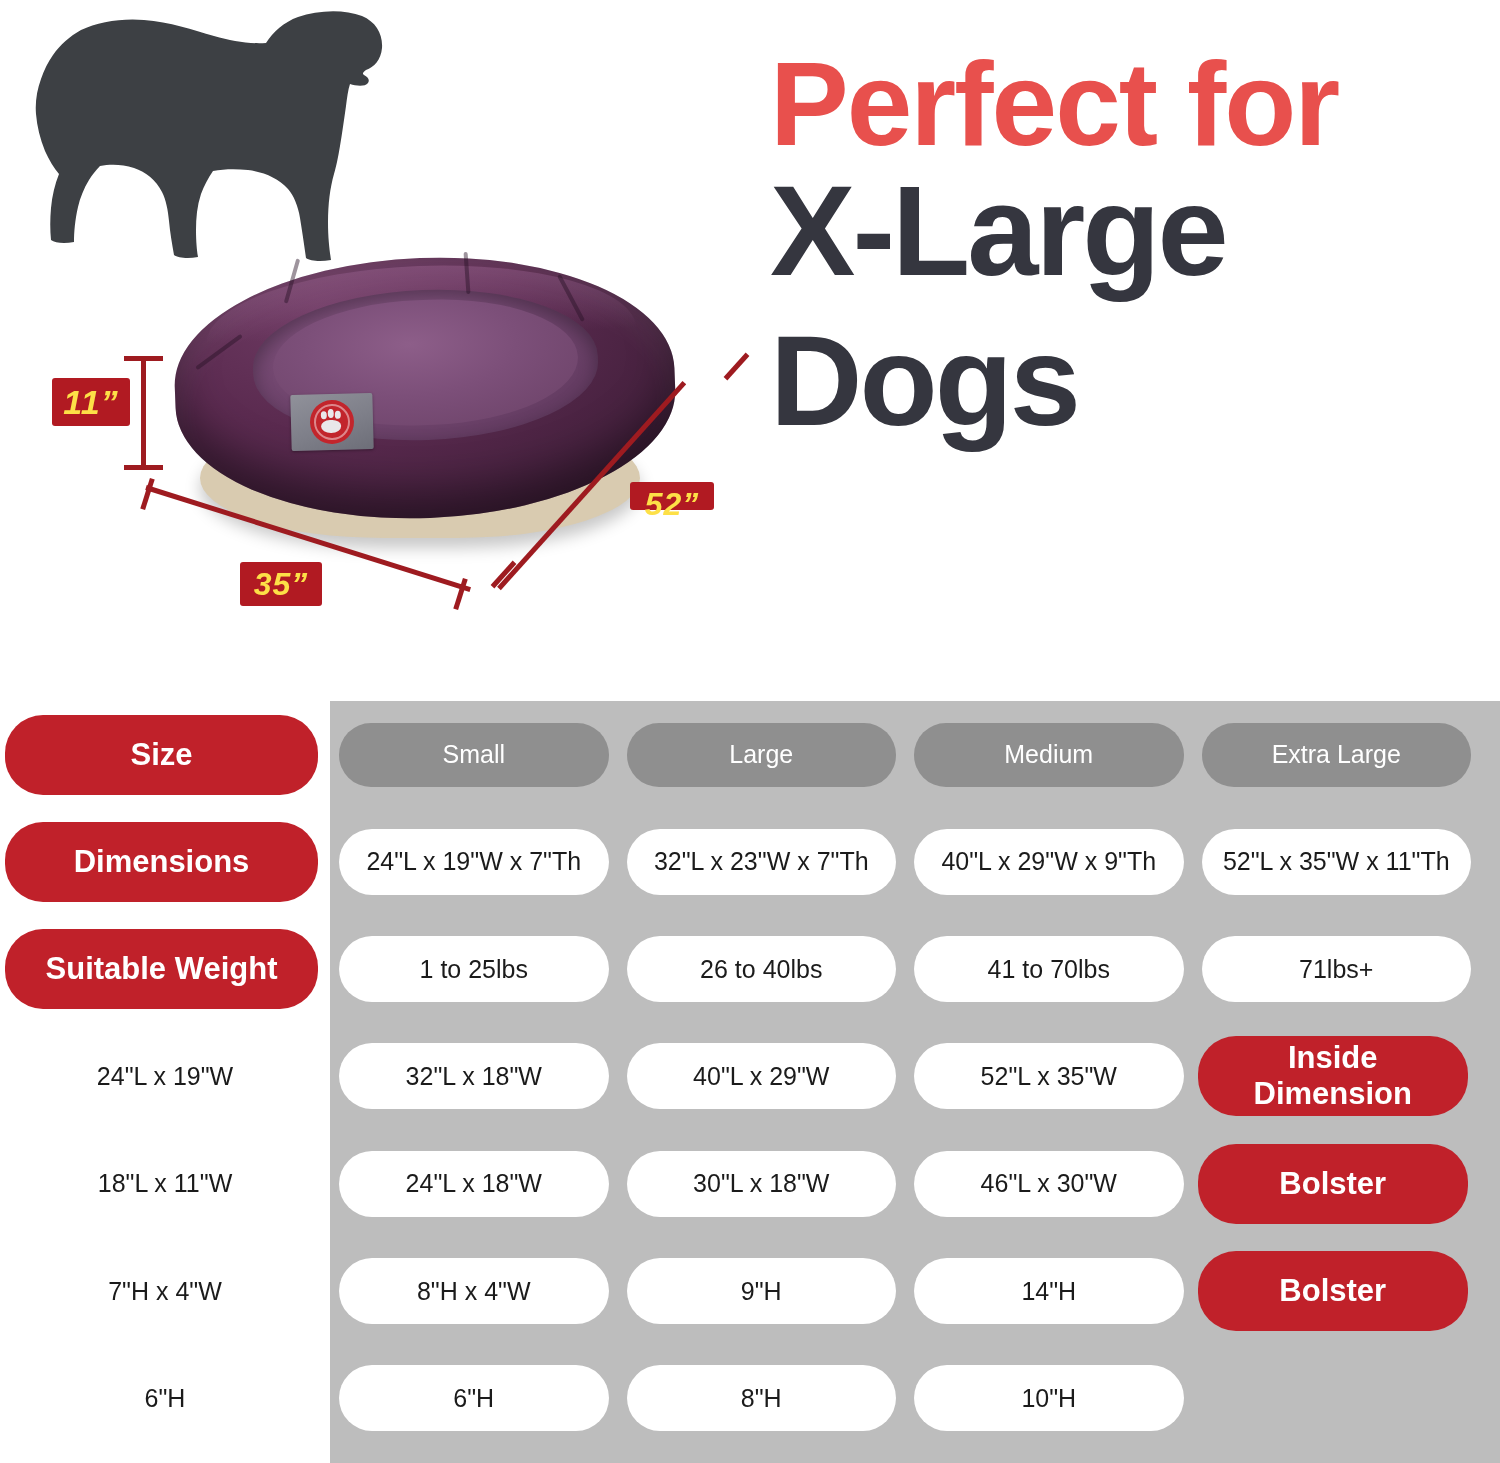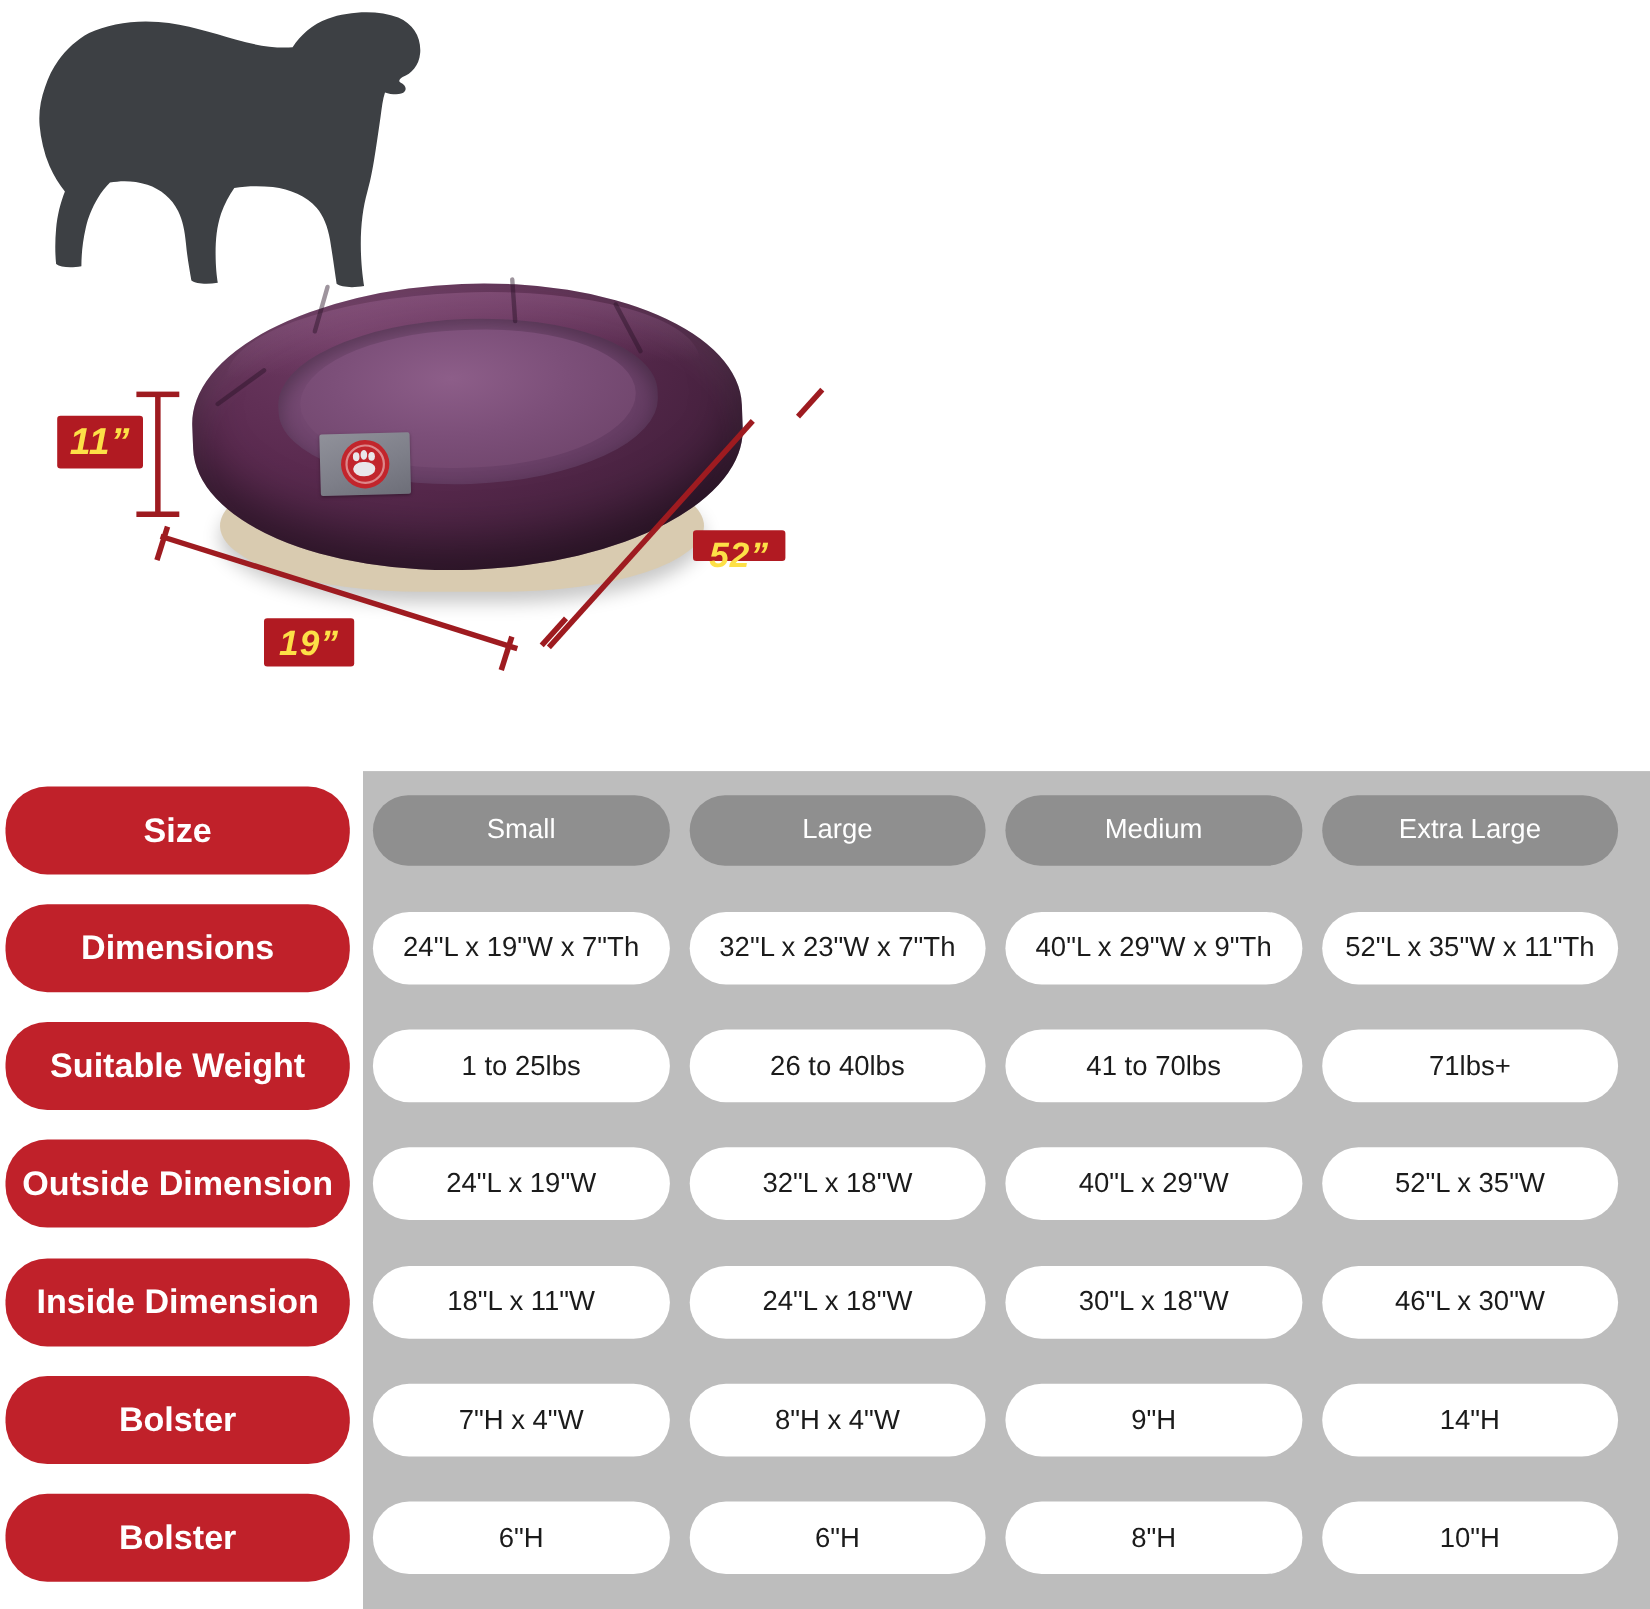--- a/index.html
+++ b/index.html
@@ -324,23 +324,28 @@
 
     <div class="dim-line" id="d35-line"></div>
     <div class="dim-tick" id="d35-tk-a"></div>
     <div class="dim-tick" id="d35-tk-b"></div>
 
     <div class="dim-line" id="d52-line"></div>
     <div class="dim-tick" id="d52-tk-a"></div>
     <div class="dim-tick" id="d52-tk-b"></div>
 
     <div class="dim-label" id="label-11">11”</div>
-    <div class="dim-label" id="label-35">19”</div>
+    <div class="dim-label" id="label-35">35”</div>
     <div class="dim-label" id="label-52">52”</div>
 
+    <div id="headline">
+      <div class="l1">Perfect for</div>
+      <div class="l2">X-Large</div>
+      <div class="l3">Dogs</div>
+    </div>
   </div>
 
   <div id="spec">
     <div id="spec-panel"></div>
 
     <div id="spec-grid">
 
       <div class="cell rowlabel-cell">
         <div class="pill rowlabel">Size</div>
       </div>
@@ -382,23 +387,20 @@
       <div class="cell">
         <div class="pill value">26 to 40lbs</div>
       </div>
       <div class="cell">
         <div class="pill value">41 to 70lbs</div>
       </div>
       <div class="cell">
         <div class="pill value">71lbs+</div>
       </div>
 
-      <div class="cell rowlabel-cell">
-        <div class="pill rowlabel">Outside Dimension</div>
-      </div>
       <div class="cell">
         <div class="pill value">24"L x 19"W</div>
       </div>
       <div class="cell">
         <div class="pill value">32"L x 18"W</div>
       </div>
       <div class="cell">
         <div class="pill value">40"L x 29"W</div>
       </div>
       <div class="cell">

